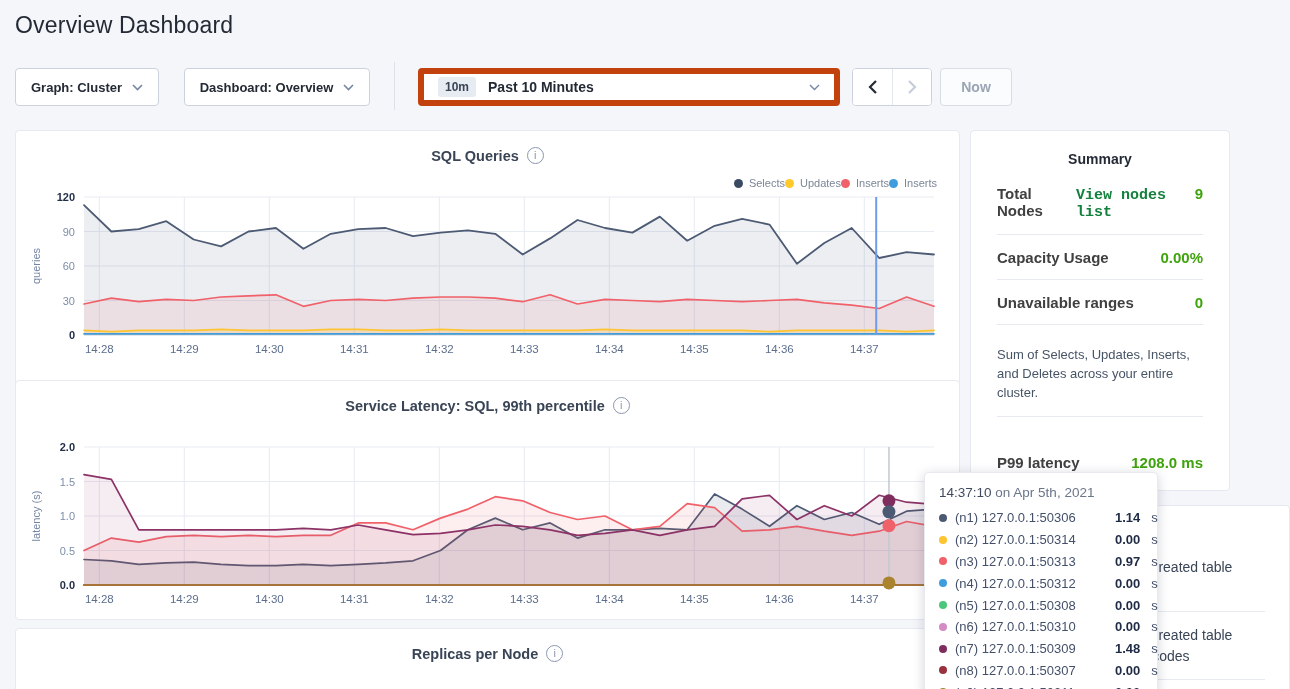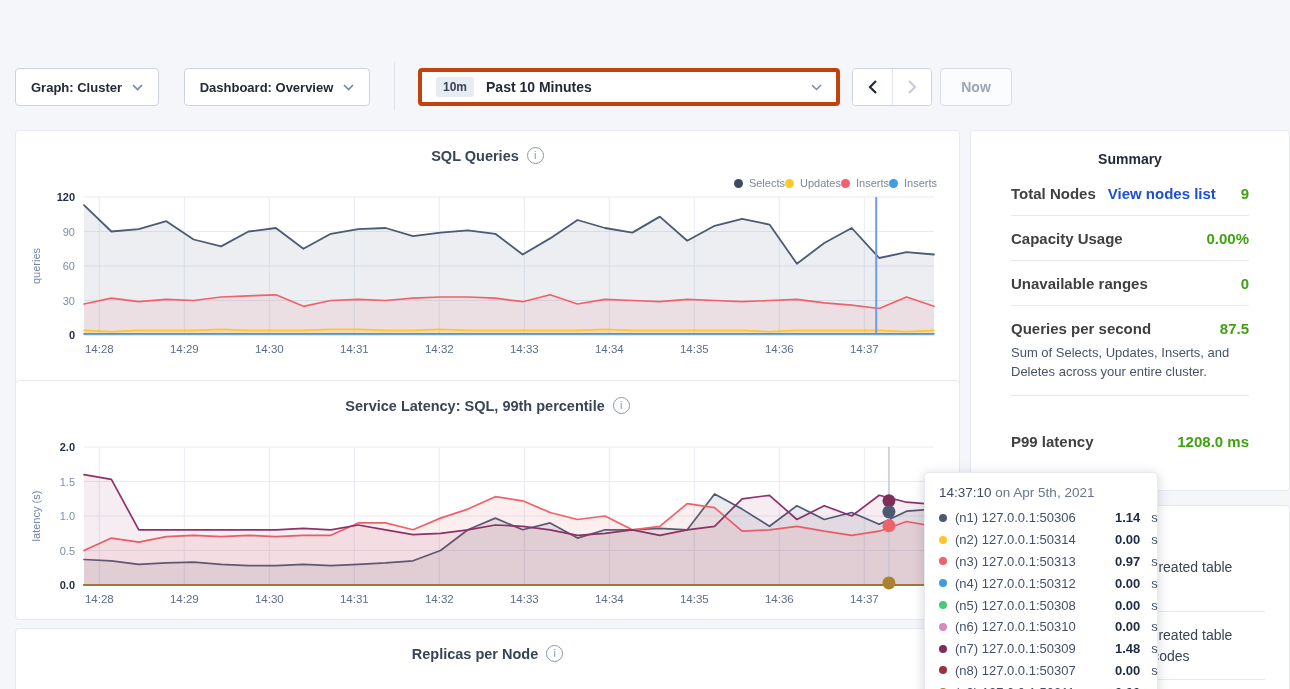--- a/index.html
+++ b/index.html
@@ -7,21 +7,21 @@
   body { background:#f5f6fa; font-family:"Liberation Sans", sans-serif; color:#394455; }
   .page { position:relative; width:1290px; height:689px; }
 
   .page-title { position:absolute; left:15px; top:12px; font-size:23px; font-weight:500; color:#242a35; letter-spacing:.2px; }
 
   
   .dd { position:absolute; top:68px; height:38px; background:#fff; border:1px solid #cdd3de; border-radius:4px;
         display:flex; align-items:center; justify-content:center; gap:10px; font-size:13px; font-weight:700; color:#242a35; cursor:pointer; }
   .dd svg { color:#7486a5; }
   .vdiv { position:absolute; left:394px; top:62px; width:1px; height:48px; background:#dde1ea; }
-  .timebox { position:absolute; left:418px; top:68px; width:422px; height:38px; background:#fff; border:4px solid #c2410c; border-radius:4px;
+  .timebox { position:absolute; left:418px; top:68px; width:422px; height:38px; background:#fff; border:6px solid #c2410c; border-radius:4px;
         display:flex; align-items:center; padding:10px 14px; gap:12px; cursor:pointer; }
   .time-badge { background:#e7ebf2; color:#394455; font-size:12px; font-weight:700; padding:3px 7px; border-radius:3px; }
   .time-label { font-size:14px; font-weight:700; color:#242a35; }
   .timebox svg { margin-left:auto; color:#7486a5; }
   .pager { position:absolute; left:852px; top:68px; width:80px; height:38px; display:flex; background:#fff; border:1px solid #cdd3de; border-radius:4px; overflow:hidden; }
   .pager button { width:50%; border:none; background:#fff; display:flex; align-items:center; justify-content:center; cursor:pointer; }
   .pager button + button { border-left:1px solid #e2e6ee; }
   .pager .prev { color:#242a35; }
   .pager .next { color:#c7cdd8; cursor:default; }
   .now-btn { position:absolute; left:940px; top:68px; width:72px; height:38px; background:#fbfcfd; border:1px solid #d7dce5; border-radius:4px;
@@ -35,21 +35,21 @@
   .chart-title-row { position:absolute; top:16px; left:0; right:0; display:flex; align-items:center; justify-content:center; gap:8px; }
   .chart-title { font-size:14.5px; font-weight:700; color:#394455; }
   .info-icon { width:17px; height:17px; border:1px solid #8a97ad; border-radius:50%; color:#8a97ad; font-size:11px; line-height:15px;
         text-align:center; display:inline-block; cursor:pointer; }
   .legend { position:absolute; top:46px; right:22px; display:flex; }
   .legend-item { display:flex; align-items:center; gap:6px; font-size:11px; color:#7b8698; cursor:pointer; }
   .legend-dot { width:9px; height:9px; border-radius:50%; display:inline-block; }
   .chart-svg { position:absolute; left:6px; top:56px; }
 
   
-  .card-summary { left:970px; top:130px; width:320px; height:361px; padding:0 40px; }
+  .card-summary { left:970px; top:130px; width:260px; height:361px; padding:0 26px; }
   .summary-title { text-align:center; font-size:14px; font-weight:700; color:#242a35; padding:20px 0 4px; }
   .srow { padding:14px 0 13px; border-bottom:1px solid #e6e9f0; }
   .srow:last-child { border-bottom:none; }
   .srow-head { display:flex; align-items:baseline; gap:12px; }
   .slabel { font-size:15px; font-weight:700; color:#404040; }
   .slink { font-size:15px; font-weight:700; color:#1272d6; text-decoration:none; cursor:pointer; }
   .sval { margin-left:auto; font-size:15px; font-weight:700; color:#3fa30d; white-space:nowrap; }
   .sdesc { margin-top:7px; font-size:13px; color:#475466; line-height:1.45; }
 
   
@@ -66,20 +66,21 @@
   .trow .tdot { width:8px; height:8px; border-radius:50%; flex:none; }
   .trow .tnode { color:#44506a; flex:none; width:152px; }
   .trow .tval { font-weight:700; color:#1f2b45; }
   .trow .tunit { color:#44506a; margin-left:3px; }
 </style>
 </head>
 <body>
 
 <div class="page">
 
+  <h1 class="page-title">Overview Dashboard</h1>
 
   <button class="dd" style="left:184px;width:186px;">
     <span>Dashboard: Overview</span>
     <svg width="11" height="7" viewBox="0 0 11 7">
         <polyline points="1,1 5.5,5.5 10,1" fill="none" stroke="currentColor" stroke-width="1.6"></polyline>
       </svg>
   </button>
   <button class="dd" style="left:15px;width:144px;">
     <span>Graph: Cluster</span>
     <svg width="11" height="7" viewBox="0 0 11 7">
@@ -237,41 +238,37 @@
       <span class="info-icon">i</span>
     </div>
   </section>
 
   <section class="card card-summary">
     <div class="summary-title">Summary</div>
     <div id="summary-rows">
         <div class="srow">
           <div class="srow-head">
             <span class="slabel">Total Nodes</span>
-            <a class="slink" style="color: #1d4ed8;">View nodes list</a>
+            <a class="slink" style="color: #15803d; font-family: Liberation Mono, monospace;">View nodes list</a>
             <span class="sval" style="color: rgb(63, 163, 13);">9</span>
           </div>
         </div>
         <div class="srow">
           <div class="srow-head">
             <span class="slabel">Capacity Usage</span>
             <span class="sval" style="color: rgb(63, 163, 13);">0.00%</span>
           </div>
         </div>
         <div class="srow">
           <div class="srow-head">
             <span class="slabel">Unavailable ranges</span>
             <span class="sval" style="color: rgb(63, 163, 13);">0</span>
           </div>
         </div>
         <div class="srow">
-          <div class="srow-head">
-            <span class="slabel">Queries per second</span>
-            <span class="sval" style="color: rgb(63, 163, 13);">87.5</span>
-          </div>
           <p class="sdesc">Sum of Selects, Updates, Inserts, and Deletes across your entire cluster.</p>
         </div>
         <div class="srow">
           <div class="srow-head">
             <span class="slabel">P99 latency</span>
             <span class="sval" style="color: rgb(63, 163, 13); margin-top: 23px;">1208.0 ms</span>
           </div>
         </div>
       </div>
   </section>

